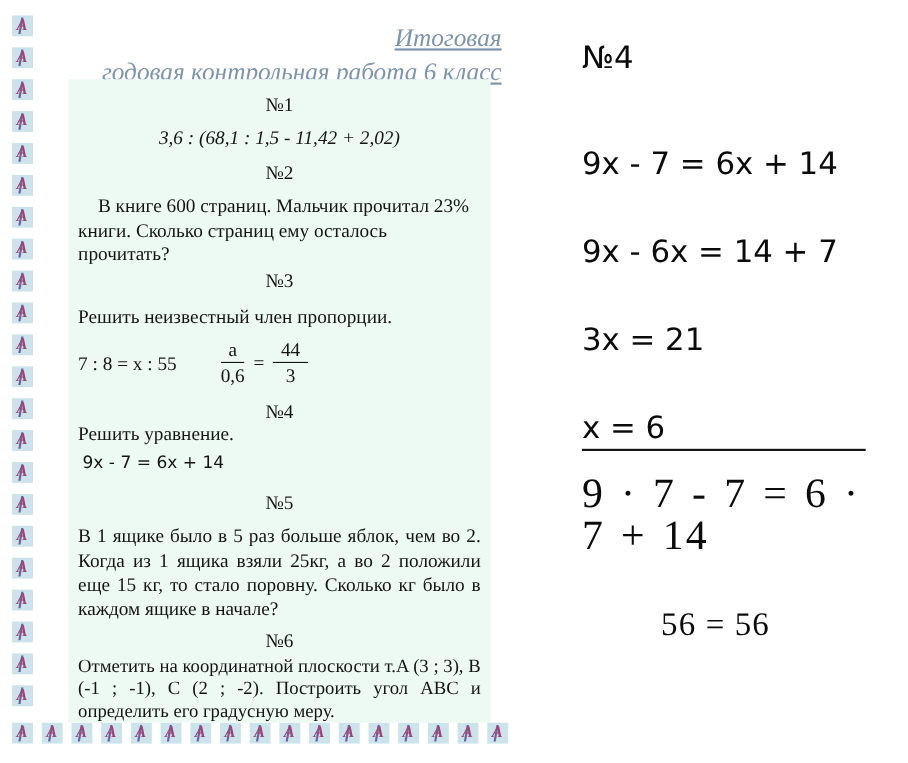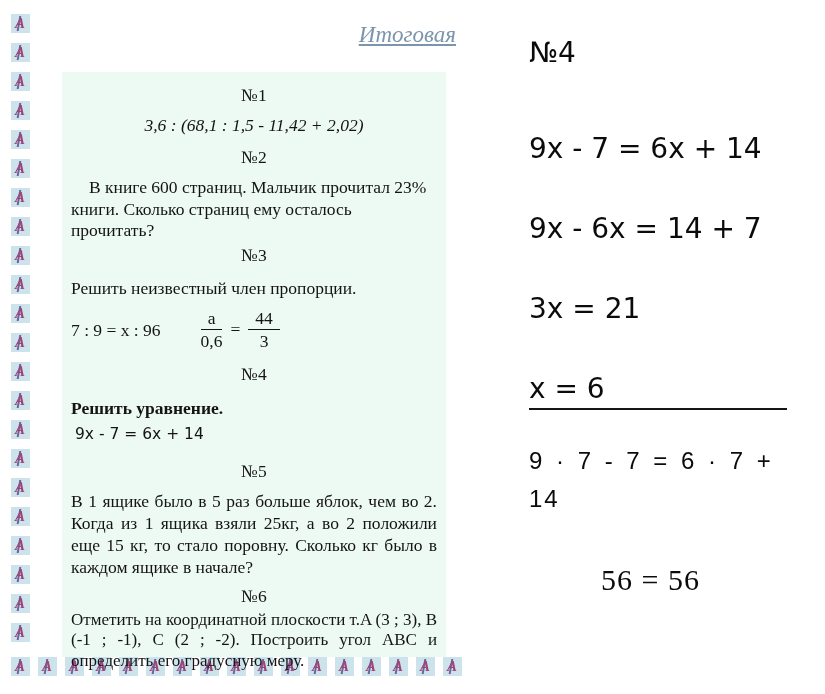--- a/index.html
+++ b/index.html
@@ -46,42 +46,42 @@
   .p2    { margin-top:10px; text-indent:18px; }
   .n3    { margin-top:3px; }
   .task3 { margin-top:13px; line-height:20px; }
   .eqrow { margin-top:10px; display:flex; align-items:center; height:44px; }
   .eq1   { line-height:20px; }
   .fracgrp { display:flex; align-items:center; margin-left:40px; gap:8px; }
   .frac  { display:inline-flex; flex-direction:column; align-items:center; line-height:20px; }
   .frac .num { padding:0 7px 1px 7px; border-bottom:1.6px solid #141414; }
   .frac .den { padding-top:1px; }
   .n4    { margin-top:12px; }
-  .task4 { margin-top:14px; line-height:20px;font-weight:bold; }
+  .task4 { margin-top:0; line-height:20px; }
   .eq4   { margin-top:6px; font-family:"DejaVu Sans", sans-serif; font-size:15.5px; line-height:20px; padding-left:4px; }
   .n5    { margin-top:17px; }
   .p5    { margin-top:9px; line-height:22px; text-align:justify; }
   .n6    { margin-top:8px; }
   .p6    { margin-top:4px; font-size:17px; line-height:20.5px; text-align:justify; }
 
   
   .solution {
     position:absolute; left:529px; top:36px; width:285px;
     font-family:"DejaVu Sans", sans-serif; color:#0b0b0b;
   }
   .sol-head { font-size:28px; line-height:34px; }
   .sol-step { font-size:28px; line-height:34px; }
   .s1 { margin-top:62px; }
   .s2 { margin-top:46px; }
   .s3 { margin-top:46px; }
   .s4 { margin-top:46px; }
   .sol-rule { margin-top:2px; width:258px; border-top:2px solid #151515; height:0; }
   .sol-check {
-    margin-top:32px; font-family:Liberation Sans, sans-serif;
-    font-size:24px; line-height:38px; letter-spacing:2px; word-spacing:3px;
+    margin-top:20px; font-family:Liberation Serif, serif;
+    font-size:38px; line-height:38px; letter-spacing:2px; word-spacing:3px;
   }
   .sol-result {
     margin-top:44px; margin-left:72px;
     font-family:"Liberation Serif", serif; font-size:30px; line-height:36px; letter-spacing:1px;
   }
 </style>
 </head>
 <body>
 
 <div class="canvas">
@@ -242,33 +242,34 @@
         <span class="gl">А</span>
       </span>
       <span class="tile">
         <span class="bar"></span>
         <span class="gl">А</span>
       </span>
     </div>
 
   <div class="ws-title">
     <div class="t1">Итоговая</div>
+    <div class="t2">годовая контрольная работа 6 класс</div>
   </div>
 
   <div class="panel">
     <div class="pnum">№1</div>
     <div class="expr">3,6 : (68,1 : 1,5 - 11,42 + 2,02)</div>
 
     <div class="pnum mt12">№2</div>
     <div class="para p2">В книге 600 страниц. Мальчик прочитал 23% книги. Сколько страниц ему осталось прочитать?</div>
 
     <div class="pnum n3">№3</div>
     <div class="task3">Решить неизвестный член пропорции.</div>
     <div class="eqrow">
-      <span class="eq1">7 : 9 = x : 96</span>
+      <span class="eq1">7 : 8 = x : 55</span>
       <span class="fracgrp">
         <span class="frac">
           <span class="num">a</span>
           <span class="den">0,6</span>
         </span>
         <span>=</span>
         <span class="frac">
           <span class="num">44</span>
           <span class="den">3</span>
         </span>

